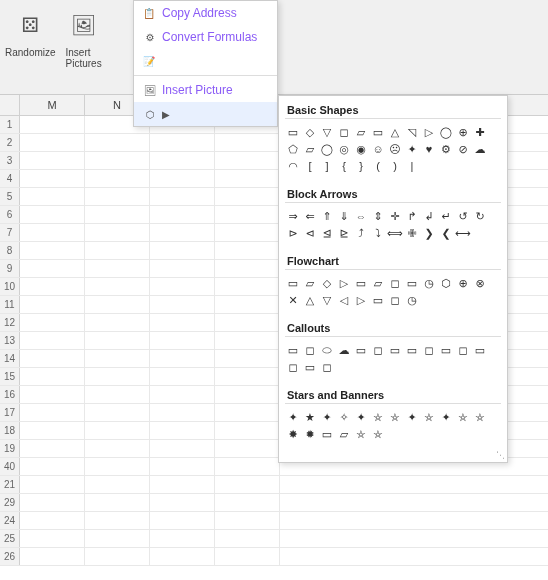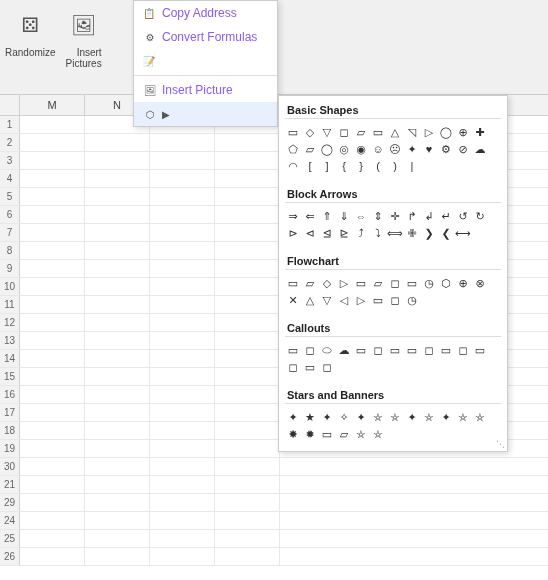--- a/index.html
+++ b/index.html
@@ -131,21 +131,21 @@
     
     .shape-panel {
       position: absolute;
       top: 95px;
       left: 278px;
       width: 230px;
       background: #fff;
       border: 1px solid #ccc;
       box-shadow: 2px 2px 6px rgba(0,0,0,0.15);
       z-index: 10;
-      padding-bottom: 3px;
+      padding-bottom: 14px;
     }
 
     .shape-section {
       padding: 4px 6px;
     }
 
     .shape-section-title {
       font-size: 11px;
       font-weight: bold;
       color: #222;
@@ -195,21 +195,21 @@
       align-items: center;
       justify-content: center;
       border: 1px solid transparent;
       border-radius: 2px;
       font-size: 20px;
       color: #555;
     }
     .tool-label {
       font-size: 10px;
       color: #444;
-      text-align: right;
+      text-align: left;
     }
 
     .util-label {
       position: absolute;
       bottom: 4px;
       left: 133px;
       font-size: 11px;
       color: #555;
     }
 
@@ -374,21 +374,21 @@
         <div class="grid-cell"></div>
       </div>
       <div class="grid-row">
         <div class="row-num">19</div>
         <div class="grid-cell"></div>
         <div class="grid-cell"></div>
         <div class="grid-cell"></div>
         <div class="grid-cell"></div>
       </div>
       <div class="grid-row">
-        <div class="row-num">30</div>
+        <div class="row-num">40</div>
         <div class="grid-cell"></div>
         <div class="grid-cell"></div>
         <div class="grid-cell"></div>
         <div class="grid-cell"></div>
       </div>
       <div class="grid-row">
         <div class="row-num">21</div>
         <div class="grid-cell"></div>
         <div class="grid-cell"></div>
         <div class="grid-cell"></div>

